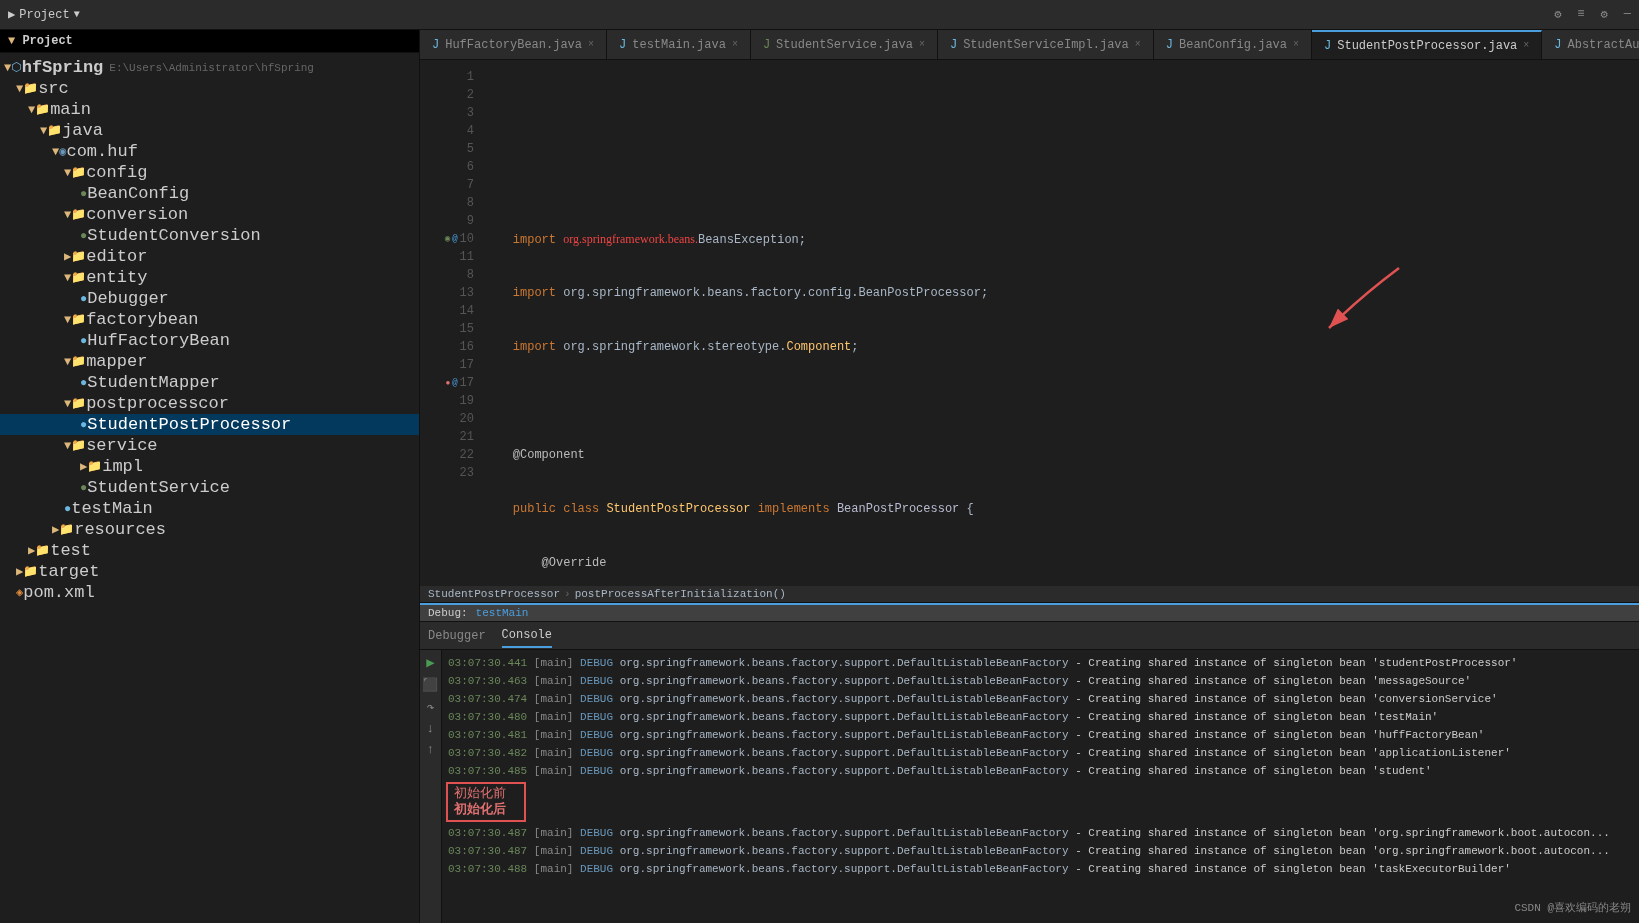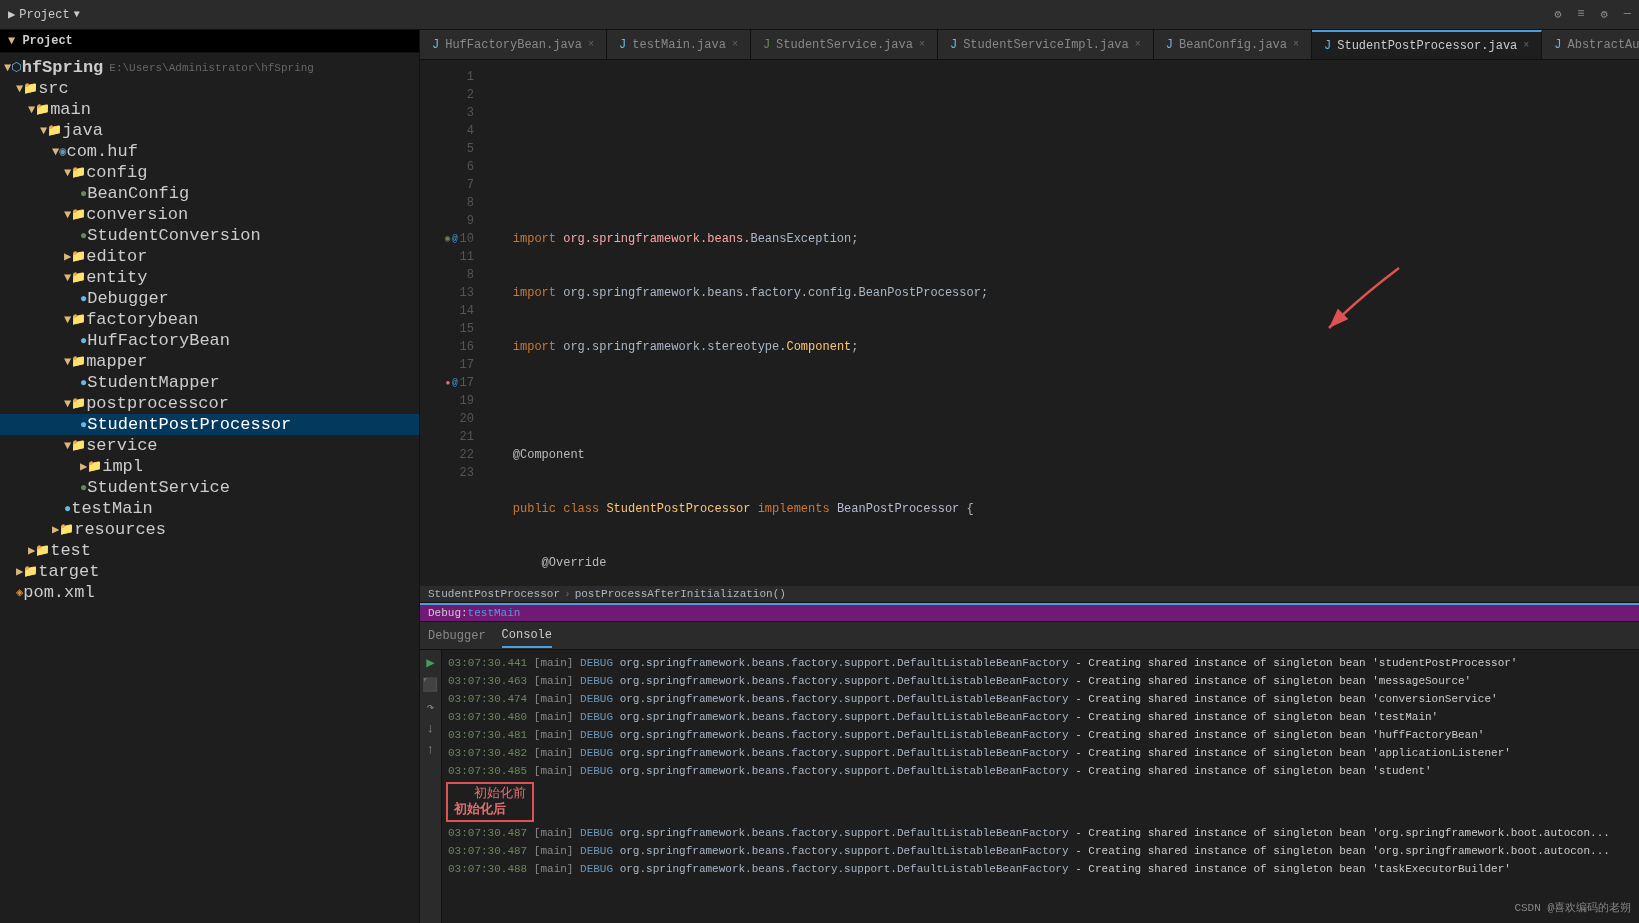--- a/index.html
+++ b/index.html
@@ -33,21 +33,21 @@
     #code-content { flex: 1; padding: 8px; overflow: auto; font-size: 12px; line-height: 18px; white-space: pre; background: #1e1e1e; }
 
     
     #breadcrumb { background: #2b2b2b; padding: 2px 8px; font-size: 11px; color: #888; border-bottom: 1px solid #111; display: flex; align-items: center; gap: 4px; }
 
     
     #bottom-panel { height: 320px; background: #1e1e1e; border-top: 2px solid #4a9ede; display: flex; flex-direction: column; }
     #bottom-tabs { background: #2b2b2b; display: flex; align-items: center; padding: 0 8px; gap: 16px; height: 28px; border-bottom: 1px solid #111; }
     .bottom-tab { color: #888; font-size: 12px; cursor: pointer; padding: 4px 0; }
     .bottom-tab.active { color: #ccc; border-bottom: 2px solid #4a9ede; }
-    #debug-bar { background: #701a75; padding: 2px 8px; font-size: 11px; color: #888; display: flex; align-items: center; gap: 0; border-bottom: 1px solid #111; }
+    #debug-bar { background: #404040; padding: 2px 8px; font-size: 11px; color: #888; display: flex; align-items: center; gap: 8px; border-bottom: 1px solid #111; }
 
     
     #console-output { flex: 1; overflow-y: auto; padding: 4px; background: #1e1e1e; font-size: 11px; line-height: 16px; }
     .console-line { color: #a9b7c6; white-space: nowrap; padding: 1px 2px; }
 
     
     #watermark { position: fixed; bottom: 8px; right: 8px; color: #888; font-size: 11px; }
 
     #editor-with-gutter { display: flex; flex: 1; overflow: hidden; }
 
@@ -304,21 +304,21 @@
             <div>21</div>
             <div>22</div>
             <div>23</div>
           </div>
         </div>
 
         <div id="code-content" style="flex:1;padding:8px 8px 8px 4px;font-size:12px;line-height:18px;white-space:pre;overflow:visible;">
 
           <div style="height:18px;"></div>
           <div style="height:18px;"></div>
-          <div style="height:18px;"><span style="color:#cc7832;">    import </span><span style="color:#fca5a5;">org.springframework.beans.</span><span style="color:#a9b7c6;">BeansException</span><span style="color:#a9b7c6;">;</span></div>
+          <div style="height:18px;"><span style="color:#cc7832;">    import </span><span style="color:#ef4444;font-family:Liberation Serif, serif;">org.springframework.beans.</span><span style="color:#a9b7c6;">BeansException</span><span style="color:#a9b7c6;">;</span></div>
           <div style="height:18px;"><span style="color:#cc7832;">    import </span><span style="color:#a9b7c6;">org.springframework.beans.factory.config.</span><span style="color:#a9b7c6;">BeanPostProcessor</span><span style="color:#a9b7c6;">;</span></div>
           <div style="height:18px;"><span style="color:#cc7832;">    import </span><span style="color:#a9b7c6;">org.springframework.stereotype.</span><span style="color:#ffc66d;">Component</span><span style="color:#a9b7c6;">;</span></div>
           <div style="height:18px;"></div>
           <div style="height:18px;"><span style="color:#bbb;">    @Component</span></div>
           <div style="height:18px;"><span style="color:#cc7832;">    public class </span><span style="color:#ffc66d;">StudentPostProcessor </span><span style="color:#cc7832;">implements </span><span style="color:#b9bcd1;">BeanPostProcessor</span><span style="color:#a9b7c6;"> {</span></div>
           <div style="height:18px;"><span style="color:#bbb;">        @Override</span></div>
           
           
           
           
@@ -381,21 +381,21 @@
           <div class="console-line"><span style="color:#6a8759;">03:07:30.441</span> <span style="color:#888;">[main]</span> <span style="color:#6897bb;">DEBUG</span> <span style="color:#a9b7c6;">org.springframework.beans.factory.support.DefaultListableBeanFactory</span> <span style="color:#ccc;">- Creating shared instance of singleton bean 'studentPostProcessor'</span></div>
           <div class="console-line"><span style="color:#6a8759;">03:07:30.463</span> <span style="color:#888;">[main]</span> <span style="color:#6897bb;">DEBUG</span> <span style="color:#a9b7c6;">org.springframework.beans.factory.support.DefaultListableBeanFactory</span> <span style="color:#ccc;">- Creating shared instance of singleton bean 'messageSource'</span></div>
           <div class="console-line"><span style="color:#6a8759;">03:07:30.474</span> <span style="color:#888;">[main]</span> <span style="color:#6897bb;">DEBUG</span> <span style="color:#a9b7c6;">org.springframework.beans.factory.support.DefaultListableBeanFactory</span> <span style="color:#ccc;">- Creating shared instance of singleton bean 'conversionService'</span></div>
           <div class="console-line"><span style="color:#6a8759;">03:07:30.480</span> <span style="color:#888;">[main]</span> <span style="color:#6897bb;">DEBUG</span> <span style="color:#a9b7c6;">org.springframework.beans.factory.support.DefaultListableBeanFactory</span> <span style="color:#ccc;">- Creating shared instance of singleton bean 'testMain'</span></div>
           <div class="console-line"><span style="color:#6a8759;">03:07:30.481</span> <span style="color:#888;">[main]</span> <span style="color:#6897bb;">DEBUG</span> <span style="color:#a9b7c6;">org.springframework.beans.factory.support.DefaultListableBeanFactory</span> <span style="color:#ccc;">- Creating shared instance of singleton bean 'huffFactoryBean'</span></div>
           <div class="console-line"><span style="color:#6a8759;">03:07:30.482</span> <span style="color:#888;">[main]</span> <span style="color:#6897bb;">DEBUG</span> <span style="color:#a9b7c6;">org.springframework.beans.factory.support.DefaultListableBeanFactory</span> <span style="color:#ccc;">- Creating shared instance of singleton bean 'applicationListener'</span></div>
           <div class="console-line"><span style="color:#6a8759;">03:07:30.485</span> <span style="color:#888;">[main]</span> <span style="color:#6897bb;">DEBUG</span> <span style="color:#a9b7c6;">org.springframework.beans.factory.support.DefaultListableBeanFactory</span> <span style="color:#ccc;">- Creating shared instance of singleton bean 'student'</span></div>
 
           
           <div style="border:2px solid #e05252;display:inline-block;padding:2px 6px;margin:2px 0;min-width:80px;">
-            <div style="color:#e07070;font-size:13px;margin-left:20px;">初始化前</div>
+            <div style="color:#e07070;font-size:13px;">初始化前</div>
             <div style="color:#e07070;font-size:13px;font-weight:bold;">初始化后</div>
           </div>
 
           <div class="console-line"><span style="color:#6a8759;">03:07:30.487</span> <span style="color:#888;">[main]</span> <span style="color:#6897bb;">DEBUG</span> <span style="color:#a9b7c6;">org.springframework.beans.factory.support.DefaultListableBeanFactory</span> <span style="color:#ccc;">- Creating shared instance of singleton bean 'org.springframework.boot.autocon...</span></div>
           <div class="console-line"><span style="color:#6a8759;">03:07:30.487</span> <span style="color:#888;">[main]</span> <span style="color:#6897bb;">DEBUG</span> <span style="color:#a9b7c6;">org.springframework.beans.factory.support.DefaultListableBeanFactory</span> <span style="color:#ccc;">- Creating shared instance of singleton bean 'org.springframework.boot.autocon...</span></div>
           <div class="console-line"><span style="color:#6a8759;">03:07:30.488</span> <span style="color:#888;">[main]</span> <span style="color:#6897bb;">DEBUG</span> <span style="color:#a9b7c6;">org.springframework.beans.factory.support.DefaultListableBeanFactory</span> <span style="color:#ccc;">- Creating shared instance of singleton bean 'taskExecutorBuilder'</span></div>
         </div>
       </div>
     </div>
 

